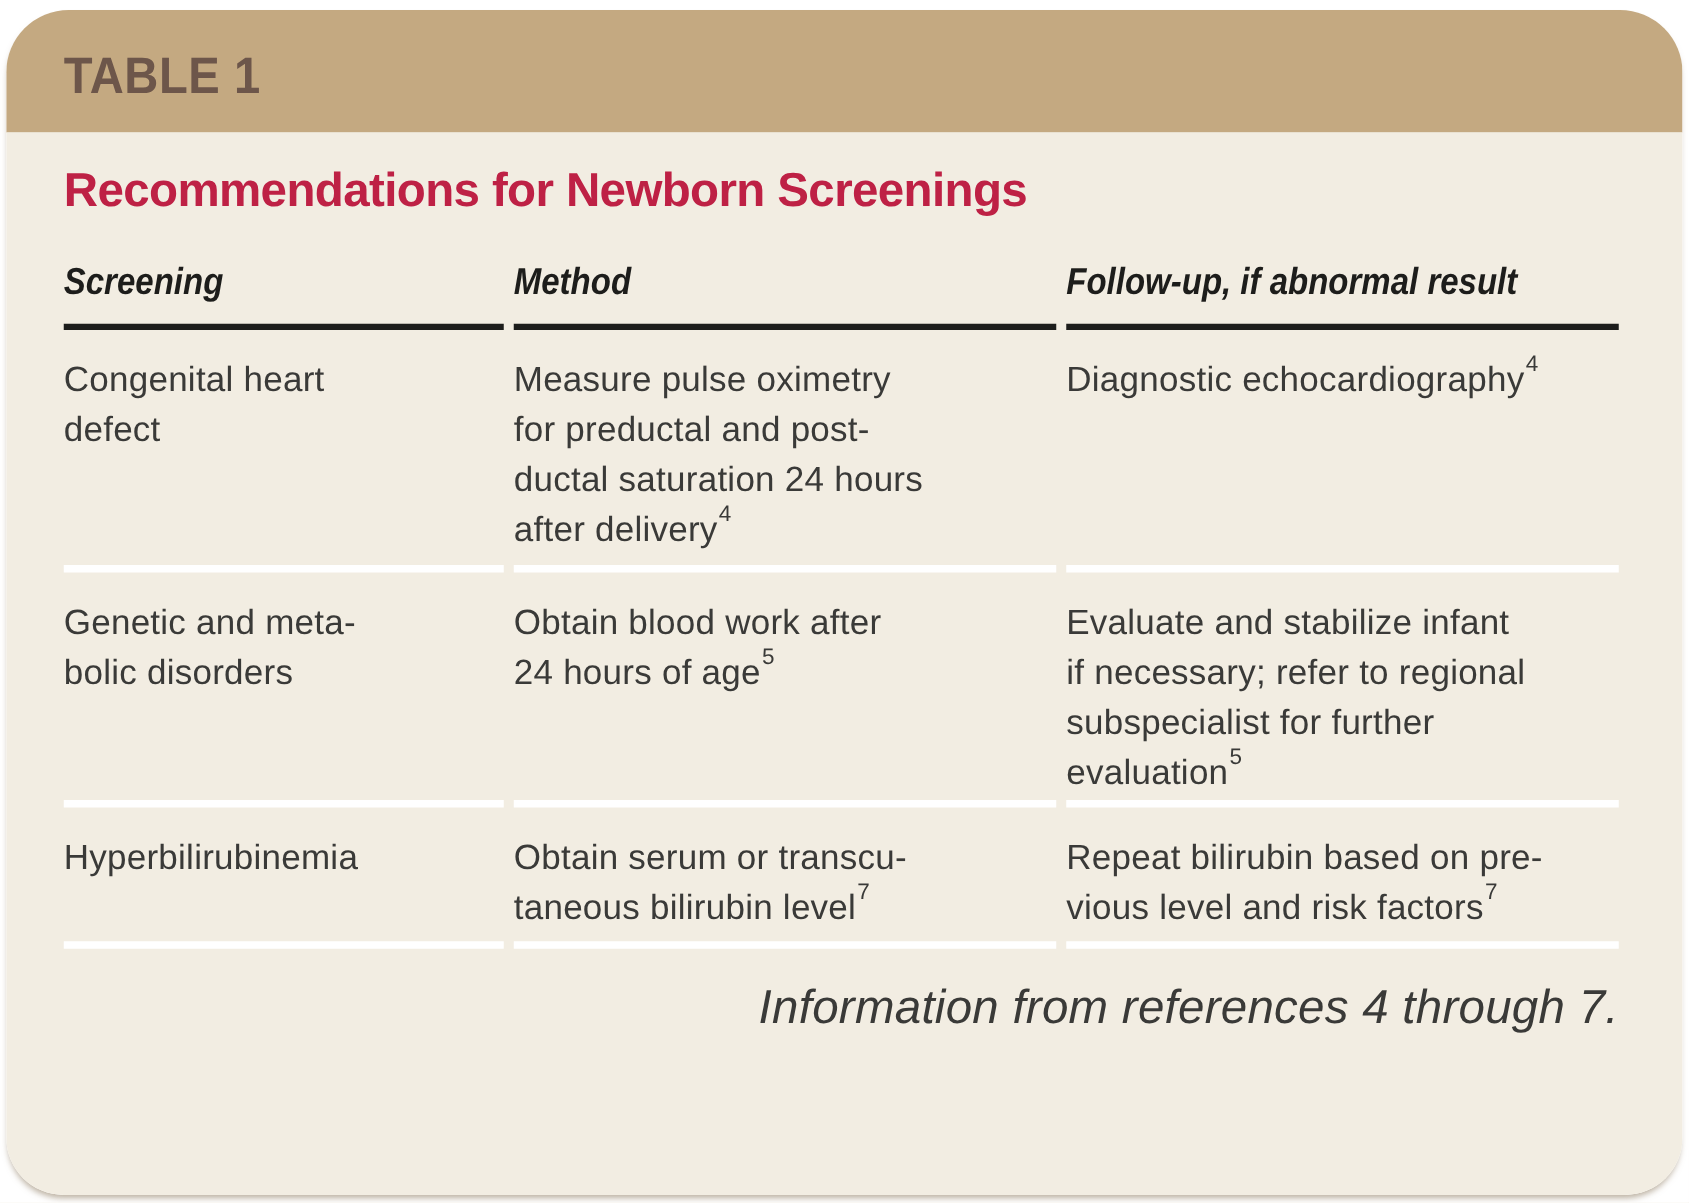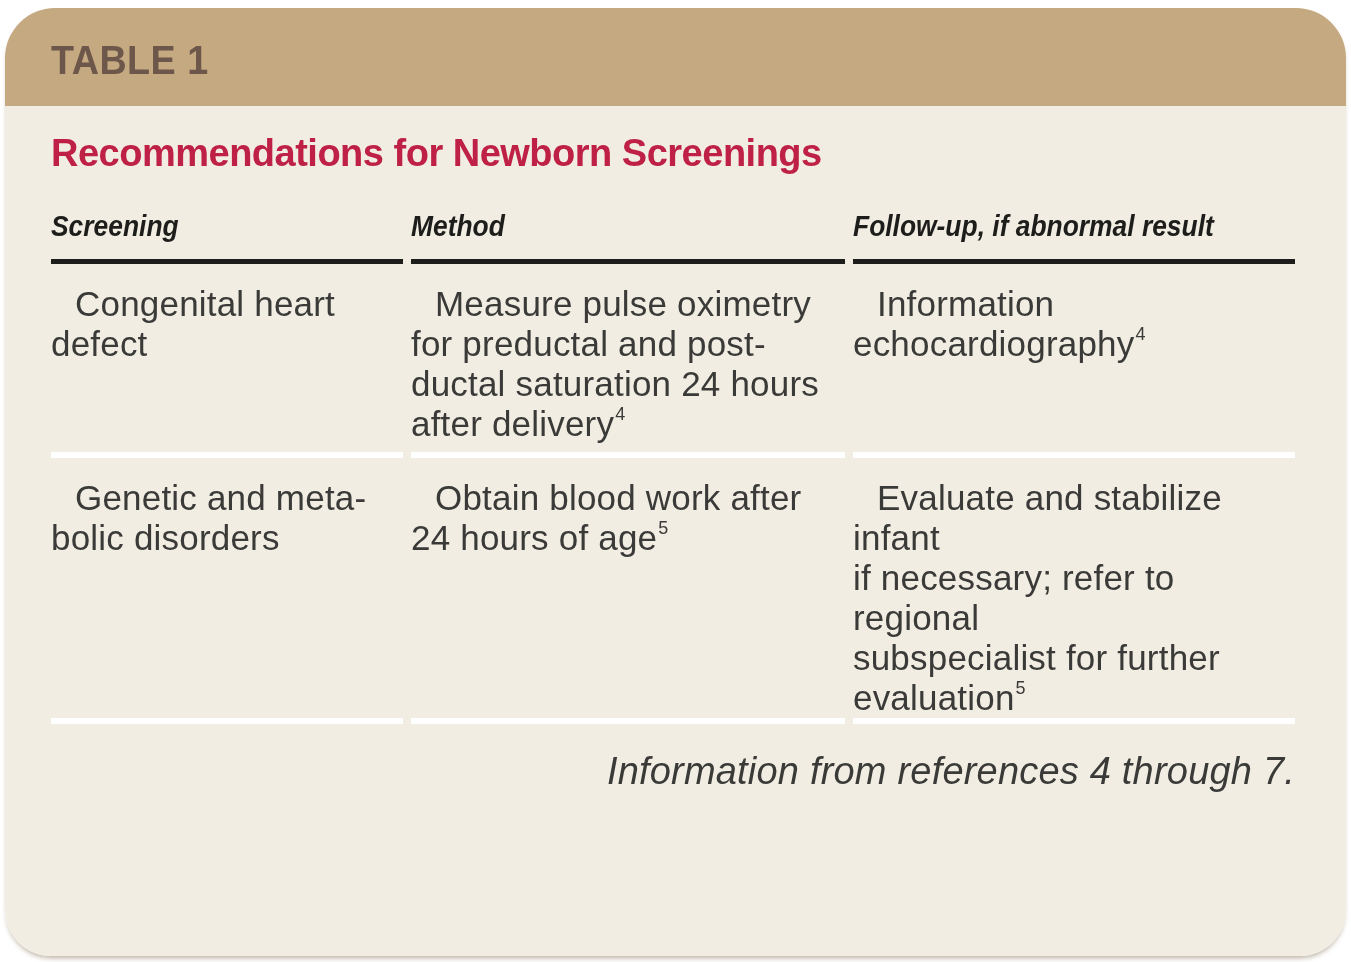--- a/index.html
+++ b/index.html
@@ -64,22 +64,22 @@
   .data-row .cell {
     border-bottom: 6px solid #ffffff;
     padding: 20px 0 0 0;
   }
   .row-1 .cell { min-height: 194px; }
   .row-2 .cell { min-height: 188px; }
   .row-3 .cell { min-height: 112px; }
   .row-4 .cell { min-height: 113px; }
 
   .cell-text {
-    color: #3a3a38; font-size: 35px; line-height: 40px;
-    white-space: pre-line; letter-spacing: 0.2px; margin-left: 24px;
+    color: #3a3a38; font-size: 28px; line-height: 40px;
+    white-space: pre-line; letter-spacing: 0.2px;
   }
   .cell sup {
     color: #3a3a38; font-size: 18px; line-height: 0;
     position: relative; top: -10px; left: 1px;
   }
 
   .footnote {
     padding-top: 26px;
     color: #3a3a38; font-size: 38px; font-style: italic;
     letter-spacing: 0.2px;
@@ -117,21 +117,21 @@
           <span class="cell-text">Congenital heart
 defect</span><sup></sup>
         </div>
         <div class="cell">
           <span class="cell-text">Measure pulse oximetry
 for preductal and post-
 ductal saturation 24 hours
 after delivery</span><sup>4</sup>
         </div>
         <div class="cell">
-          <span class="cell-text">Information echocardiography</span><sup>4</sup>
+          <span class="cell-text">Diagnostic echocardiography</span><sup>4</sup>
         </div>
       </div>
 
       <div class="grid data-row row-2">
         <div class="cell">
           <span class="cell-text">Genetic and meta-
 bolic disorders</span><sup></sup>
         </div>
         <div class="cell">
           <span class="cell-text">Obtain blood work after
@@ -139,18 +139,31 @@
         </div>
         <div class="cell">
           <span class="cell-text">Evaluate and stabilize infant
 if necessary; refer to regional
 subspecialist for further
 evaluation</span><sup>5</sup>
         </div>
       </div>
 
 
+      <div class="grid data-row row-4">
+        <div class="cell">
+          <span class="cell-text">Hyperbilirubinemia</span><sup></sup>
+        </div>
+        <div class="cell">
+          <span class="cell-text">Obtain serum or transcu-
+taneous bilirubin level</span><sup>7</sup>
+        </div>
+        <div class="cell">
+          <span class="cell-text">Repeat bilirubin based on pre-
+vious level and risk factors</span><sup>7</sup>
+        </div>
+      </div>
 
       <div class="footnote">Information from references 4 through 7.</div>
 
     </div>
   </div>
 </div>
 
 </body></html>

